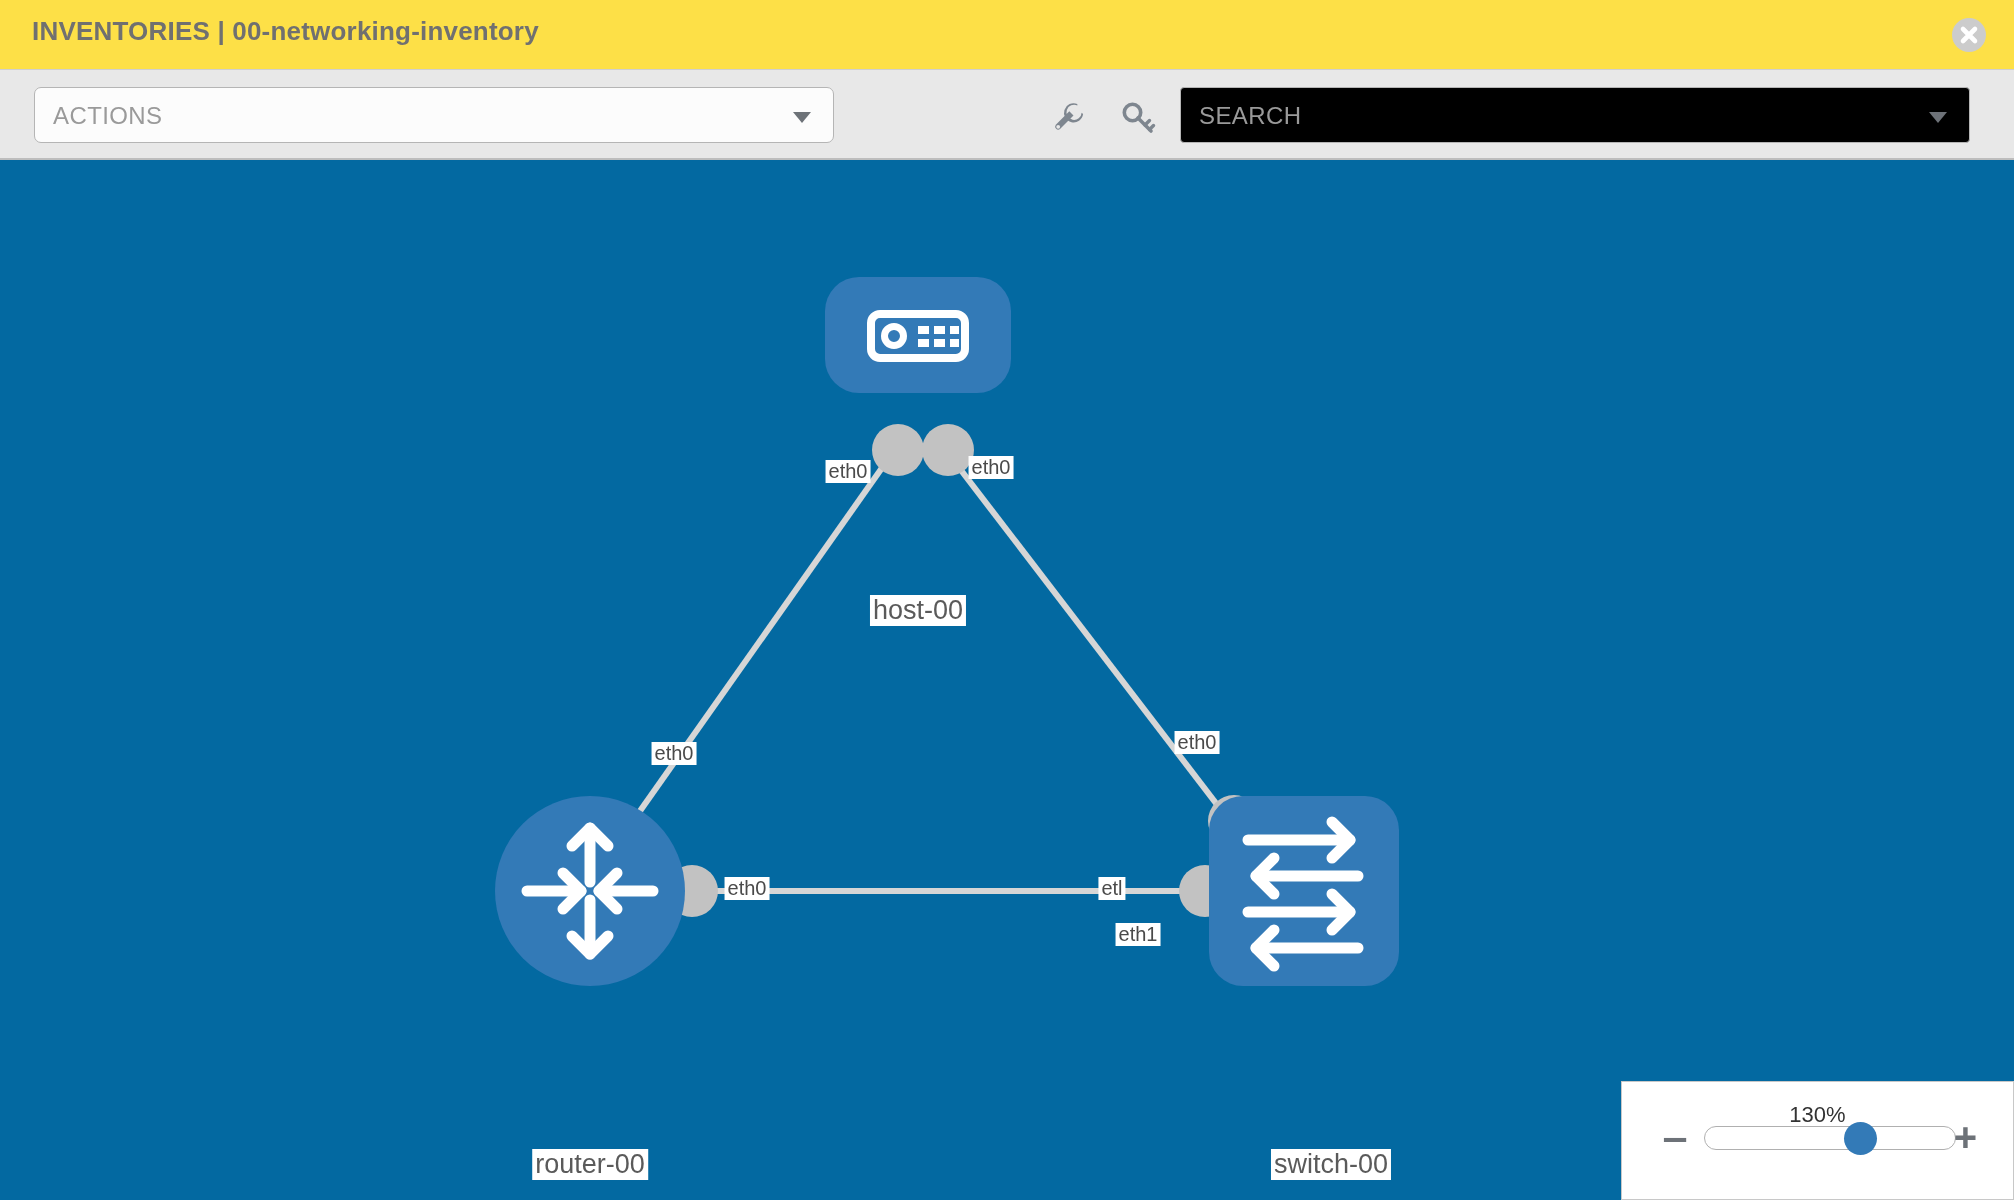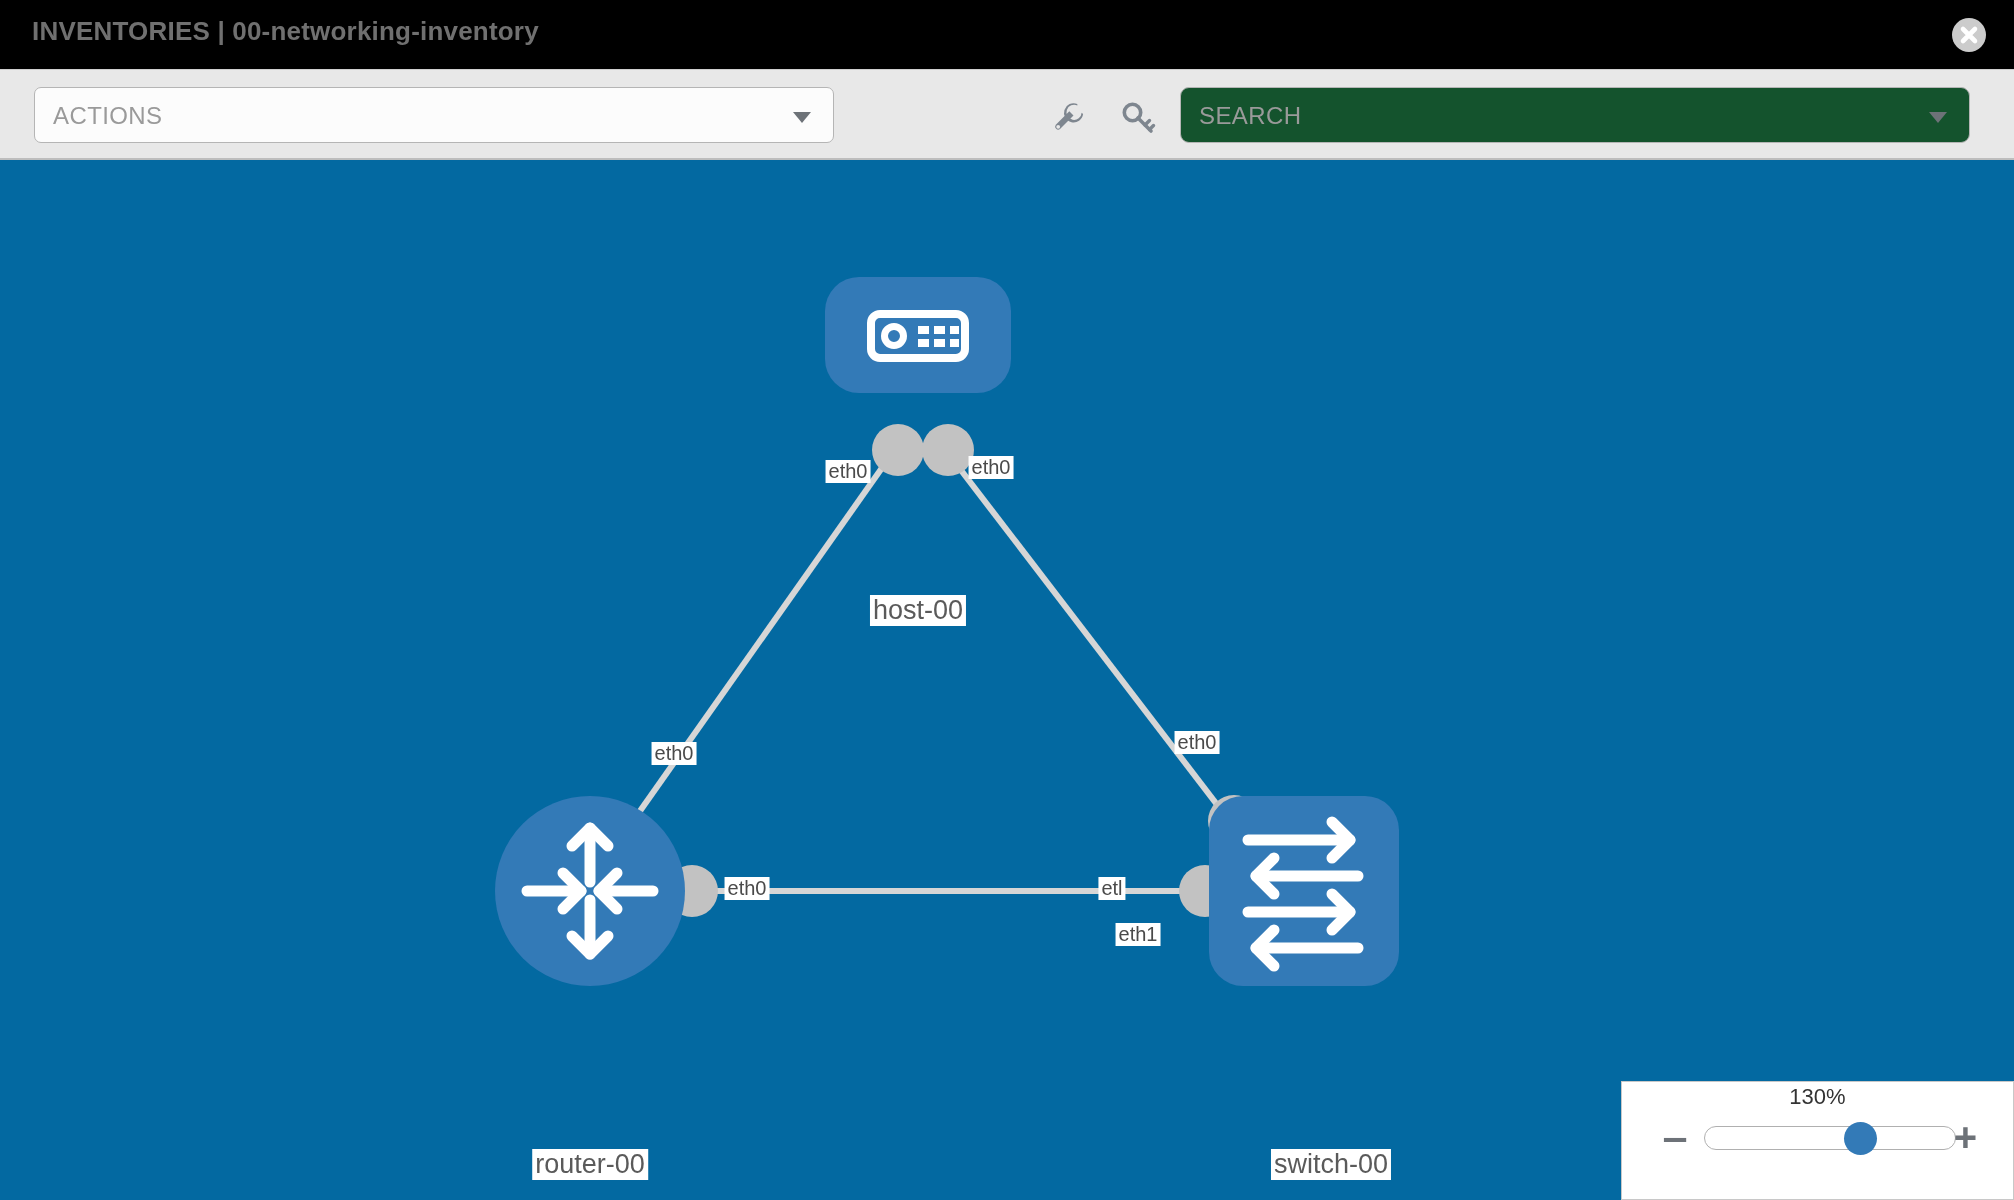--- a/index.html
+++ b/index.html
@@ -16,21 +16,21 @@
     width: 2014px;
     height: 1200px;
     background: #ffffff;
   }
 
   
   .titlebar {
     position: absolute;
     left: 0; top: 0;
     width: 2014px; height: 70px;
-    background: #000000;
+    background: #fde047;
     border-bottom: 1px solid #cfcfcf;
     box-sizing: border-box;
   }
   .title-text {
     position: absolute;
     left: 32px; top: 16px;
     font-size: 26px;
     font-weight: bold;
     color: #707070;
     letter-spacing: 0.2px;
@@ -89,23 +89,23 @@
     width: 40px; height: 40px;
     cursor: pointer;
   }
   .tool-icon.wrench { left: 1050px; }
   .tool-icon.key    { left: 1118px; }
 
   .search-box {
     position: absolute;
     left: 1180px; top: 17px;
     width: 790px; height: 56px;
-    background: #14532d;
+    background: #000000;
     border: 1px solid #b5b5b5;
-    border-radius: 9px;
+    border-radius: 4px;
     box-sizing: border-box;
     cursor: text;
   }
   .search-label {
     position: absolute;
     left: 18px; top: 14px;
     font-size: 24px;
     color: #9a9a9a;
     letter-spacing: 0.4px;
   }
@@ -149,21 +149,21 @@
   .zoom-panel {
     position: absolute;
     left: 1621px; top: 1081px;
     width: 393px; height: 119px;
     background: #ffffff;
     border: 1px solid #c8c8c8;
     box-sizing: border-box;
   }
   .zoom-value {
     position: absolute;
-    top: 2px; left: 0; width: 100%;
+    top: 20px; left: 0; width: 100%;
     text-align: center;
     font-size: 22px;
     color: #333333;
   }
   .zoom-minus, .zoom-plus {
     position: absolute;
     top: 42px;
     color: #6d7278;
     font-size: 40px;
     line-height: 26px;

